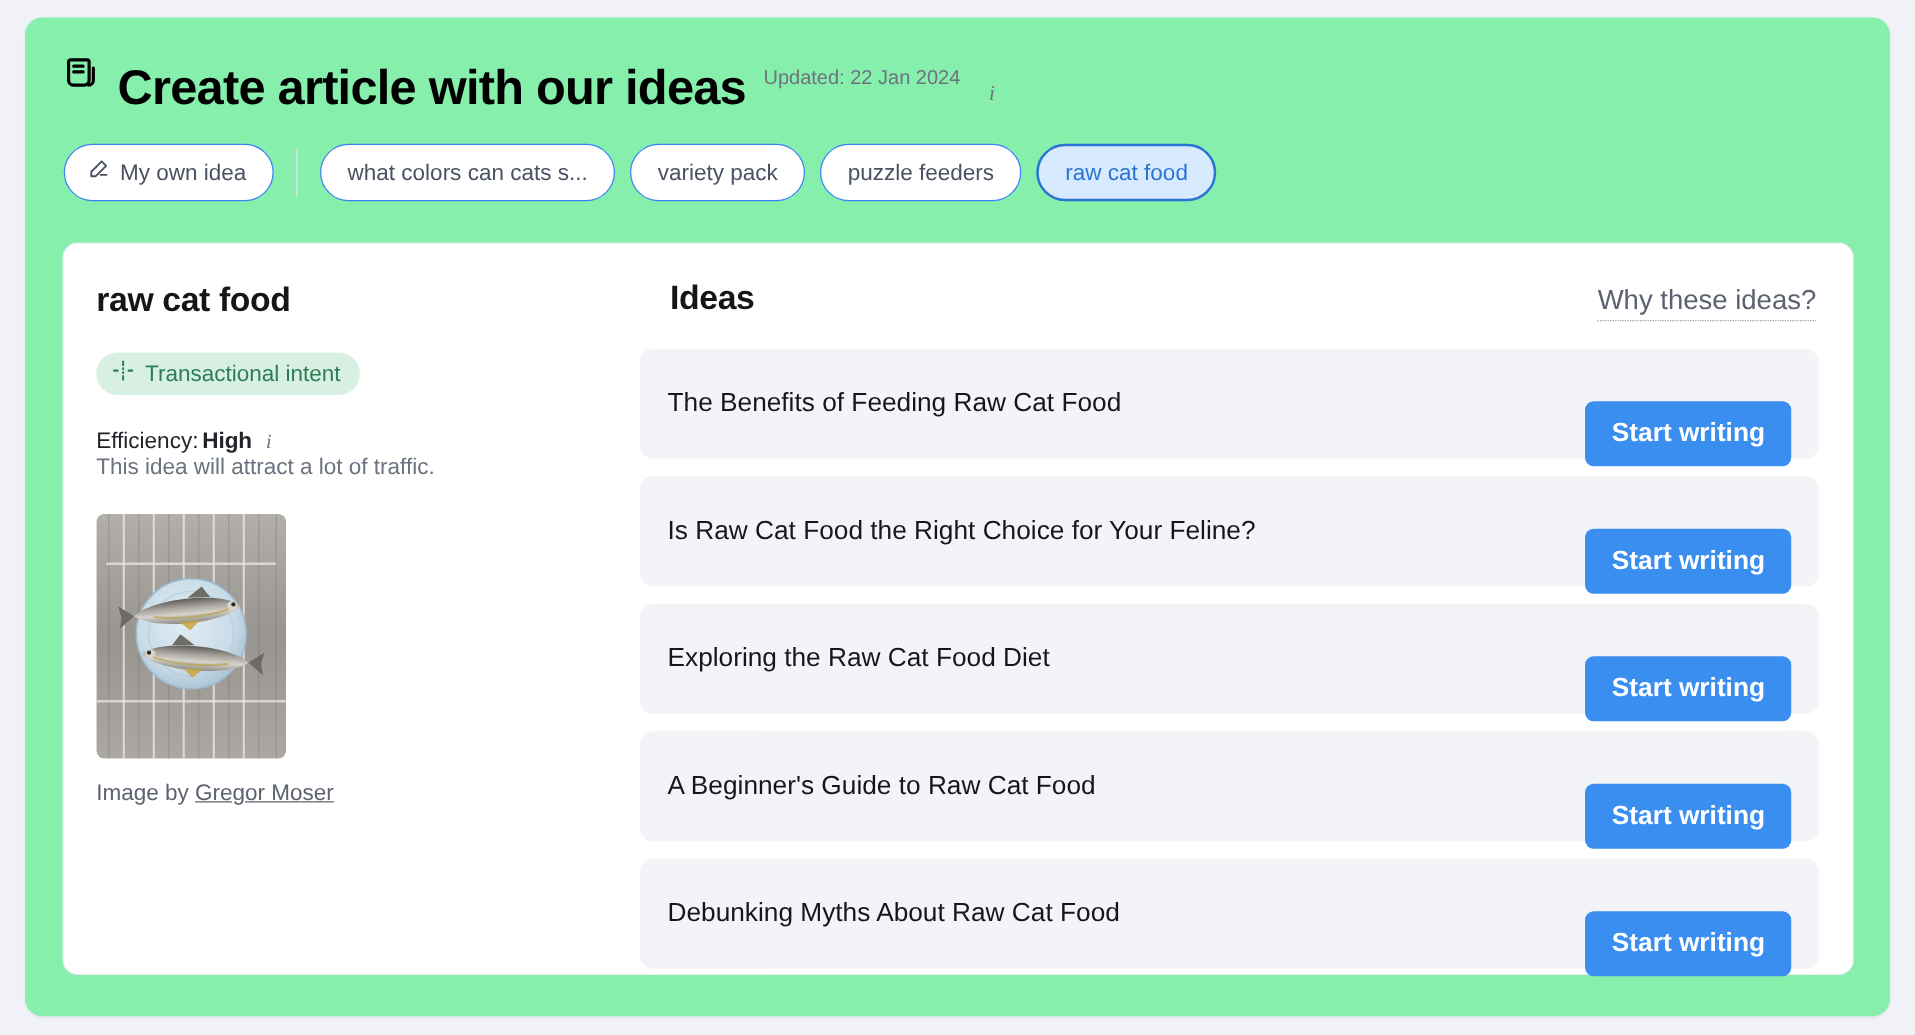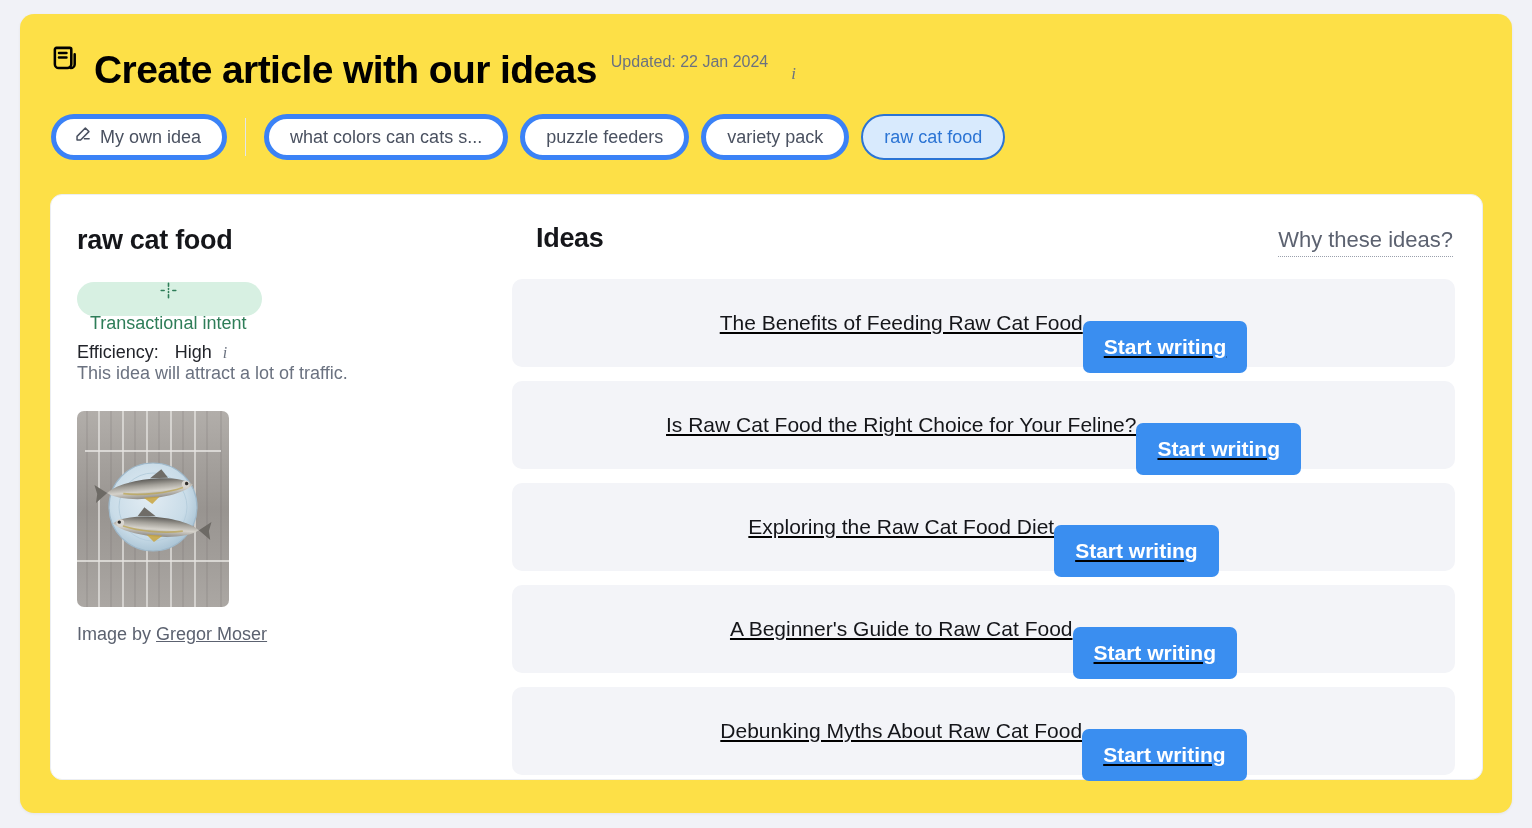--- a/index.html
+++ b/index.html
@@ -12,21 +12,21 @@
     -webkit-font-smoothing: antialiased;
   }
 
   
   .outer-card {
     position: absolute;
     left: 20px;
     top: 14px;
     width: 1492px;
     height: 799px;
-    background: #fde047;
+    background: #86efac;
     border-radius: 14px;
     box-shadow: 0 1px 3px rgba(16,24,40,0.06);
     overflow: hidden;
   }
 
   
   .header-row {
     display: flex;
     align-items: flex-end;
     padding: 30px 0 0 31px;
@@ -63,21 +63,21 @@
     align-items: center;
     gap: 12px;
     padding: 25px 0 0 31px;
   }
   .pill {
     height: 46px;
     display: inline-flex;
     align-items: center;
     gap: 8px;
     padding: 0 21px;
-    border: 5px solid #3b82f6;
+    border: 1px solid #3b82f6;
     border-radius: 23px;
     background: #ffffff;
     font-size: 18px;
     color: #4a5160;
     white-space: nowrap;
     cursor: pointer;
   }
   .pill.with-icon { padding-left: 17px; }
   .pill.selected {
     background: #d8eafd;
@@ -122,31 +122,30 @@
     display: inline-flex;
     align-items: center;
     gap: 9px;
     margin-top: 26px;
     height: 34px;
     padding: 0 16px 0 13px;
     border-radius: 17px;
     background: #d7f0e2;
     color: #2e7d58;
     font-size: 18px;
-    flex-direction: column;
   }
   .efficiency-line {
     margin-top: 26px;
     font-size: 18px;
     color: #22242a;
     display: flex;
     align-items: baseline;
     gap: 0;
   }
-  .efficiency-line .val { font-weight: 400; margin-left: 16px; }
+  .efficiency-line .val { font-weight: 700; margin-left: 3px; }
   .efficiency-line .info-i { margin: 0 0 0 11px; font-size: 16px; }
   .efficiency-desc {
     font-size: 18px;
     color: #6b7280;
   }
   .thumb {
     margin-top: 27px;
     width: 152px;
     height: 196px;
     border-radius: 7px;
@@ -190,23 +189,22 @@
     padding-bottom: 3px;
     cursor: pointer;
   }
   .ideas-list { margin-top: 22px; display: flex; flex-direction: column; gap: 14px; }
   .idea-row {
     height: 88px;
     background: #f3f4f8;
     border-radius: 10px;
     display: flex;
     align-items: center;
-    justify-content: center;
+    justify-content: space-between;
     padding: 0 22px 0 22px;
-    text-decoration: underline;
   }
   .idea-title {
     font-size: 21px;
     color: #15161a;
   }
   .start-btn {
     flex: 0 0 auto;
     height: 52px;
     padding: 0 21px;
     border: none;
@@ -250,24 +248,24 @@
       </span>
       <span>My own idea</span>
     </div>
 
     <div class="pill-divider"></div>
 
     <div class="pill">
       <span>what colors can cats s...</span>
     </div>
     <div class="pill">
+      <span>variety pack</span>
+    </div>
+    <div class="pill">
       <span>puzzle feeders</span>
-    </div>
-    <div class="pill">
-      <span>variety pack</span>
     </div>
     <div class="pill selected">
       <span>raw cat food</span>
     </div>
   </div>
 
   <div class="inner-panel">
 
     <div class="left-col">
       <div class="keyword-title">raw cat food</div>

